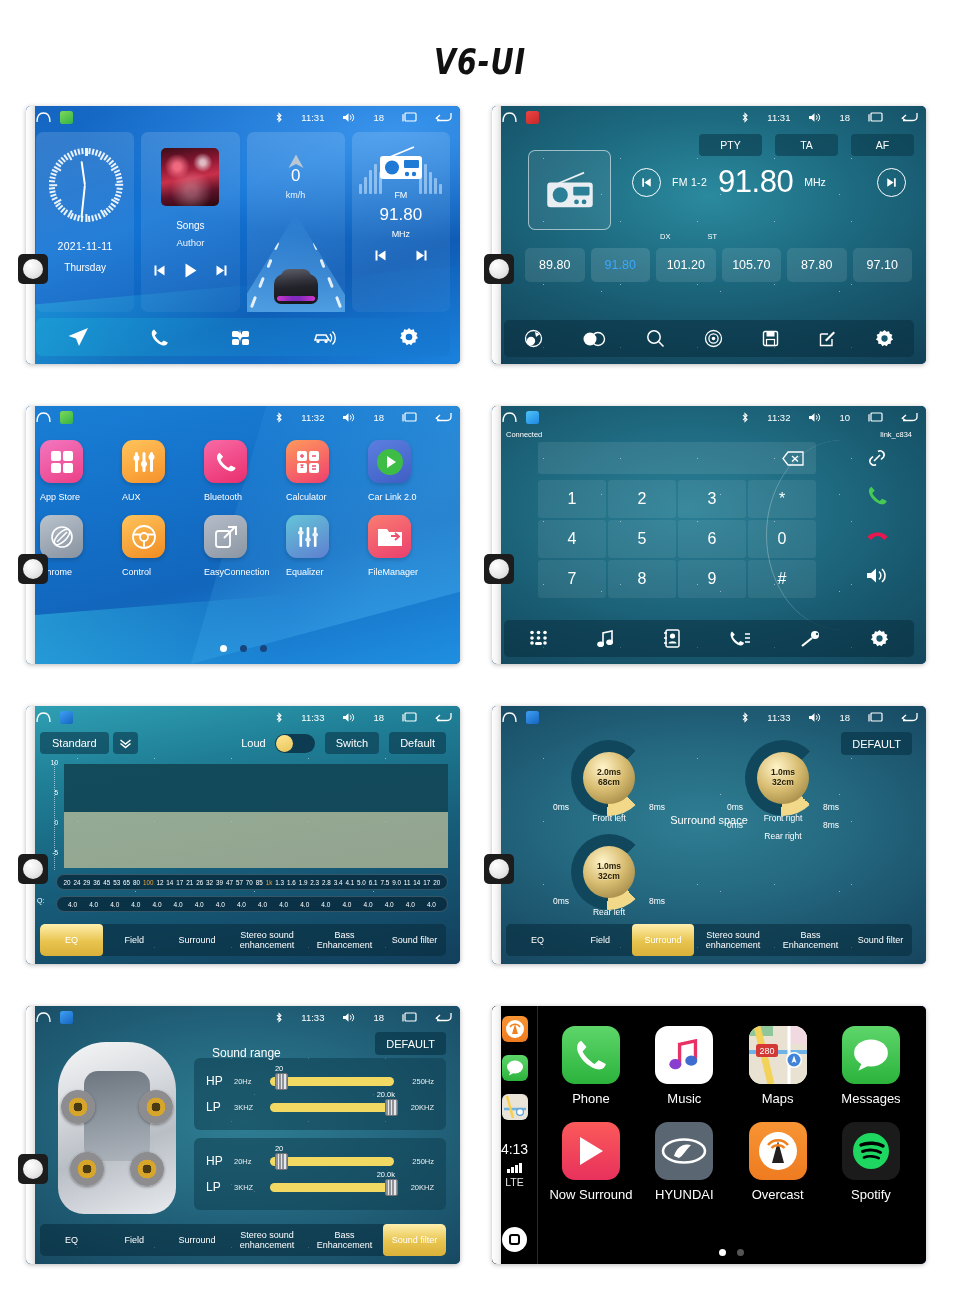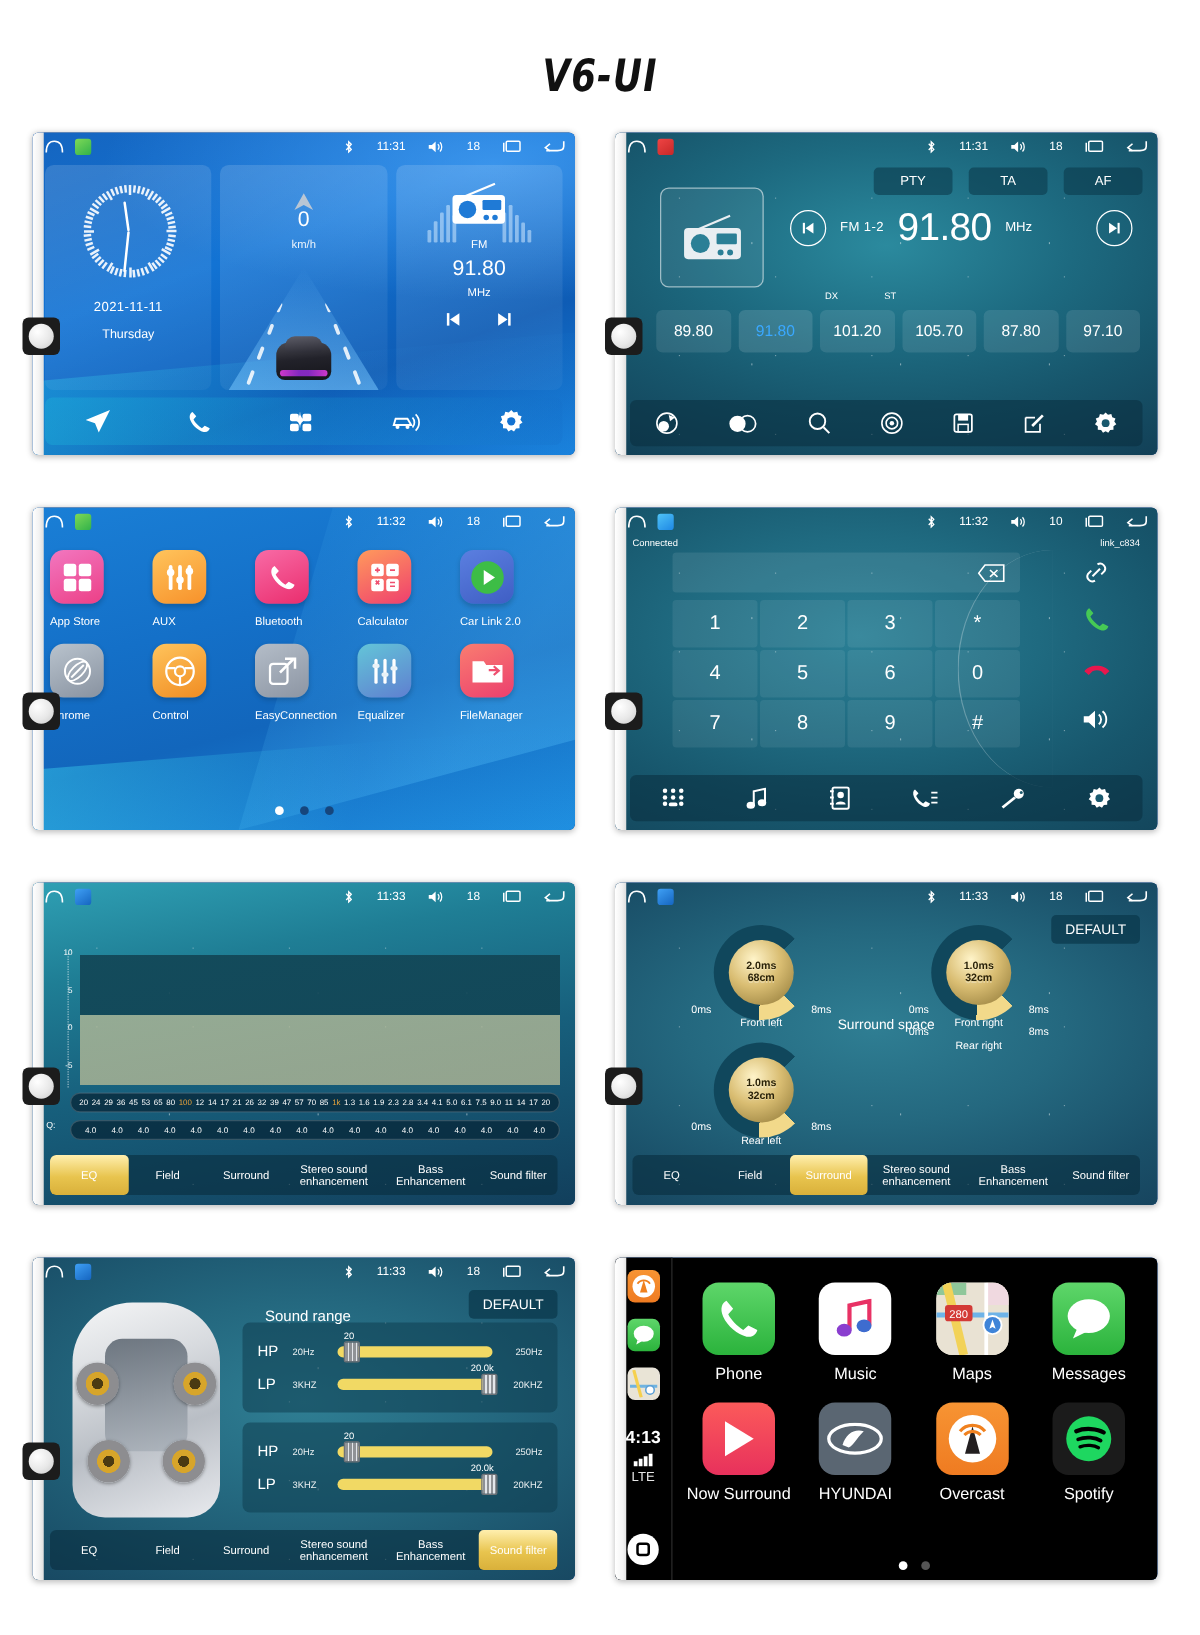--- a/index.html
+++ b/index.html
@@ -307,21 +307,21 @@
   .track{ position:relative; flex:1; height:9px; border-radius:5px; background:#f1d964; }
   .thumb{ position:absolute; top:-4px; width:13px; height:17px; border-radius:2px;
           background: repeating-linear-gradient(90deg,#8f9296 0 2px,#e3e6ea 2px 3.2px); border:1px solid #6f7277;}
   .tval{ position:absolute; top:-13px; font-size:7.5px; color:#fff; white-space:nowrap;}
   .sfrow .unit.r{ width:34px; text-align:right;}
   
   .cp-bg{ position:absolute; inset:0; background:#000; }
   .cp-side{ position:absolute; left:0; top:0; bottom:0; width:46px; background:#000;
             border-right:1px solid #2a2a2a; display:flex; flex-direction:column; align-items:center; padding-top:10px; z-index:5;}
   .cp-sideicon{ width:26px;height:26px;border-radius:6px; margin-bottom:13px; display:flex;align-items:center;justify-content:center;}
-  .cp-time{ color:#fff; font-size:14px; margin-top:8px;font-weight:bold; }
+  .cp-time{ color:#fff; font-size:14px; margin-top:8px; }
   .cp-bars{ display:flex; align-items:flex-end; gap:1.5px; height:11px; margin-top:5px;}
   .cp-bars i{ width:2.5px; background:#fff; display:block;}
   .cp-lte{ color:#e6e6e6; font-size:10.5px; margin-top:3px;}
   .cp-home{ width:25px;height:25px;border-radius:50%;background:#fff; margin-top:auto; margin-bottom:12px;
             display:flex;align-items:center;justify-content:center;}
   .cp-home i{ width:11px;height:11px;border:2px solid #000; border-radius:3px; display:block;}
   .cp-grid{ position:absolute; left:54px; right:10px; top:20px; z-index:5;}
   .cp-row{ display:flex; justify-content:space-between; margin-bottom:16px;}
   .cp-cell{ width:90px; display:flex; flex-direction:column; align-items:center;}
   .cp-icon{ width:58px;height:58px;border-radius:13px; display:flex;align-items:center;justify-content:center; overflow:hidden; position:relative;}
@@ -452,20 +452,44 @@
               <span class="tick" style="transform:rotate(342deg)"></span>
               <span class="tick" style="transform:rotate(348deg)"></span>
               <span class="tick" style="transform:rotate(354deg)"></span>
             <span class="hand h" style="transform:translateX(-50%) rotate(-8deg)"></span>
             <span class="hand m" style="transform:translateX(-50%) rotate(186deg)"></span>
           </div>
           <div class="wdate">2021-11-11</div>
           <div class="wday">Thursday</div>
         </div>
 
+        <div class="wcard">
+          <div class="albumart"></div>
+          <div class="wtitle">Songs</div>
+          <div class="wsub">Author</div>
+          <div class="wctrls">
+            <span class="ico">
+                <svg width="13" height="13" viewBox="0 0 13 13">
+                  <path d="M11.5 1.5 L4 6.5 L11.5 11.5 Z" fill="#fff"></path>
+                  <rect x="1.5" y="1.5" width="2" height="10" fill="#fff"></rect>
+                </svg>
+              </span>
+            <span class="ico">
+                <svg width="17" height="17" viewBox="0 0 17 17">
+                  <path d="M3.5 1.5 L14.5 8.5 L3.5 15.5 Z" fill="#fff"></path>
+                </svg>
+              </span>
+            <span class="ico">
+                <svg width="13" height="13" viewBox="0 0 13 13">
+                  <path d="M1.5 1.5 L9 6.5 L1.5 11.5 Z" fill="#fff"></path>
+                  <rect x="9.5" y="1.5" width="2" height="10" fill="#fff"></rect>
+                </svg>
+              </span>
+          </div>
+        </div>
 
         <div class="wcard">
           <div class="speedo">
             <div class="road">
               <span class="lane" style="left:16px;bottom:4px;height:12px;transform:rotate(21deg)"></span>
               <span class="lane" style="left:24px;bottom:24px;height:11px;transform:rotate(21deg)"></span>
               <span class="lane" style="left:32px;bottom:44px;height:9px;transform:rotate(21deg)"></span>
               <span class="lane" style="left:39px;bottom:62px;height:8px;transform:rotate(21deg)"></span>
               <span class="lane" style="right:16px;bottom:4px;height:12px;transform:rotate(-21deg)"></span>
               <span class="lane" style="right:24px;bottom:24px;height:11px;transform:rotate(-21deg)"></span>
@@ -1107,20 +1131,37 @@
             </span>
           <span class="ico">
               <svg width="17" height="11" viewBox="0 0 17 11">
                 <path d="M16 1 V5 Q16 8.5 11 8.5 H2" fill="none" stroke="#fff" stroke-width="1.3"></path>
                 <path d="M5 3 L1.3 6.2 L5 8.7" fill="none" stroke="#fff" stroke-width="1.3"></path>
               </svg>
             </span>
         </div>
       </div>
 
+      <div class="eq-top">
+        <div class="eq-sel">Standard</div>
+        <div class="eq-selarrow">
+          <svg width="13" height="11" viewBox="0 0 13 11">
+              <path d="M1.5 2 L6.5 6 L11.5 2" fill="none" stroke="#fff" stroke-width="1.5"></path>
+              <path d="M1.5 5.5 L6.5 9.5 L11.5 5.5" fill="none" stroke="#fff" stroke-width="1.5"></path>
+            </svg>
+        </div>
+        <div class="eq-loud">
+          <span>Loud</span>
+          <span class="toggle">
+              <i></i>
+            </span>
+        </div>
+        <div class="eq-btn">Switch</div>
+        <div class="eq-btn">Default</div>
+      </div>
 
       <div class="eq-axis">
         <div style="top:-3px">10</div>
         <div style="top:27px">5</div>
         <div style="top:57px">0</div>
         <div style="top:87px">-5</div>
         <div class="eq-ticks"></div>
       </div>
       <div class="eq-plot"></div>
 

